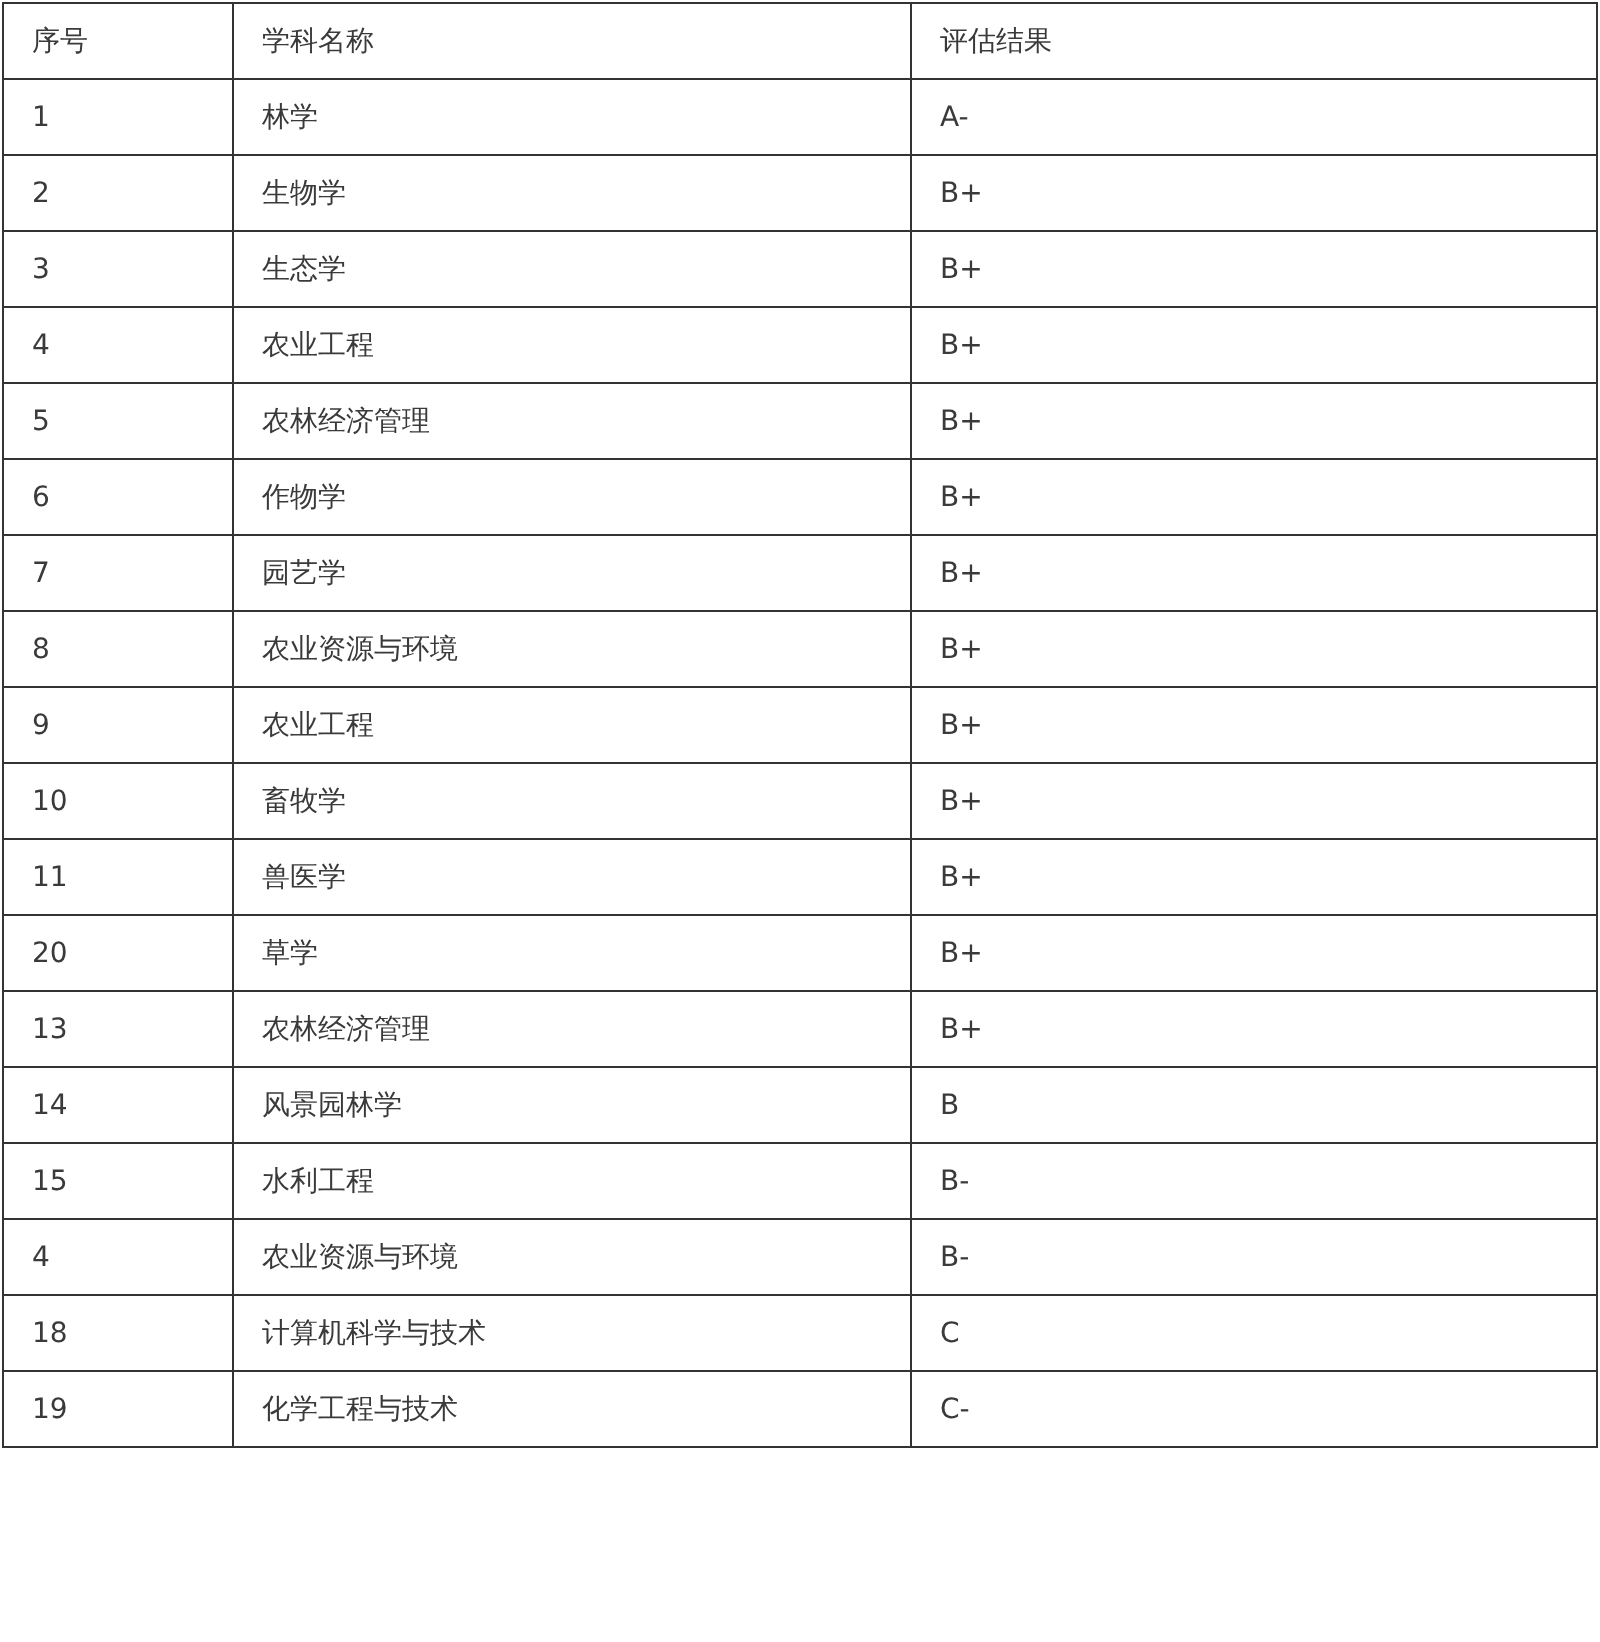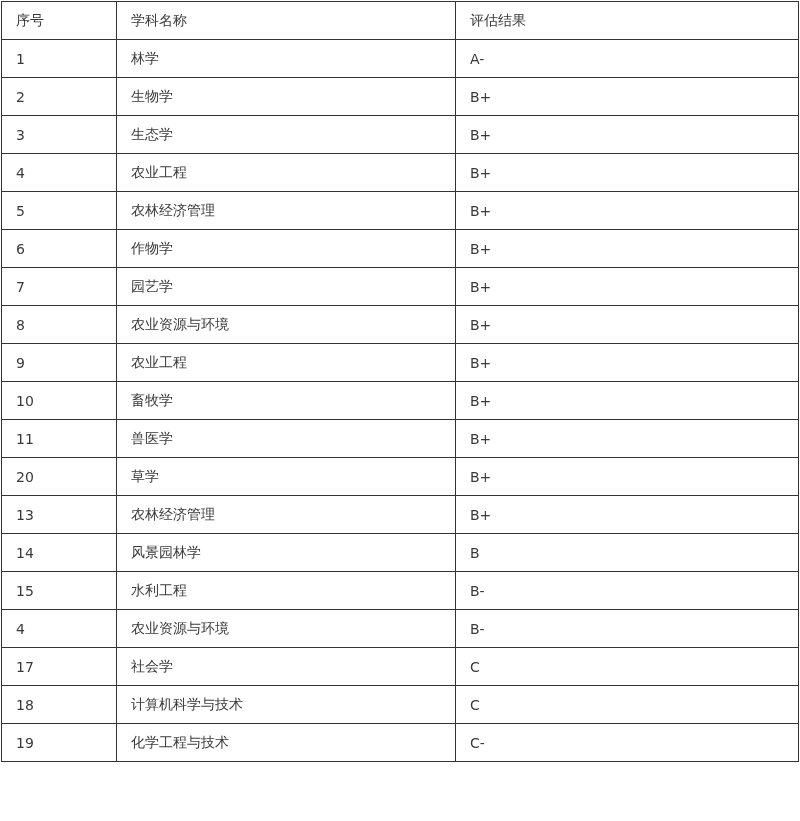--- a/index.html
+++ b/index.html
@@ -129,25 +129,20 @@
         <td>15</td>
         <td>水利工程</td>
         <td>B-</td>
       </tr>
     <tr>
         <td>4</td>
         <td>农业资源与环境</td>
         <td>B-</td>
       </tr>
     <tr>
-        <td>17</td>
-        <td>社会学</td>
-        <td>C</td>
-      </tr>
-    <tr>
         <td>18</td>
         <td>计算机科学与技术</td>
         <td>C</td>
       </tr>
     <tr>
         <td>19</td>
         <td>化学工程与技术</td>
         <td>C-</td>
       </tr>
   </tbody>

